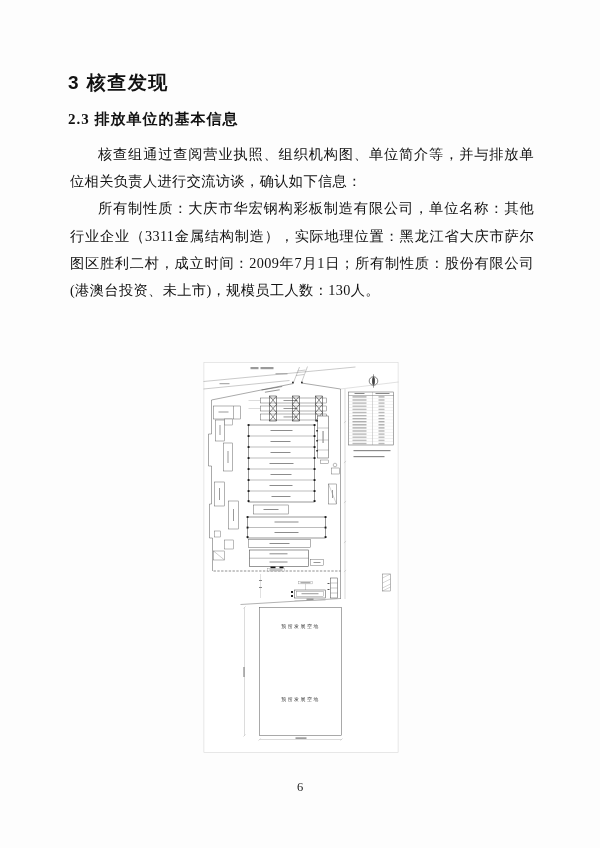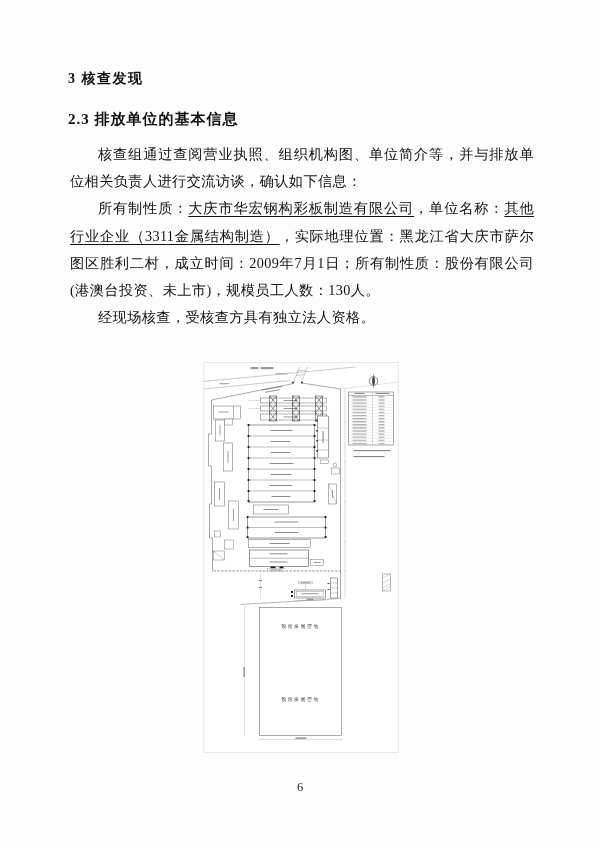--- a/index.html
+++ b/index.html
@@ -8,35 +8,34 @@
     width:600px;height:848px;
     margin:0 auto;
     background:#fdfdfd;
     font-family:"Liberation Serif","DejaVu Serif",serif;
     color:#111;
     overflow:hidden;
     box-shadow:0 0 4px rgba(0,0,0,.25);
   }
   .h1{
     position:absolute;top:70px;left:68px;
-    font-family:Liberation Serif, serif;
-    font-weight:bold;font-size:14px;letter-spacing:1.5px;
+    font-family:Liberation Sans, sans-serif;
+    font-weight:bold;font-size:19px;letter-spacing:1.5px;
   }
   .h2{
     position:absolute;top:110px;left:68px;
     font-weight:bold;font-size:15px;letter-spacing:1px;
   }
   .body-text{
     position:absolute;top:141px;left:70px;width:464px;
     font-size:14.2px;line-height:27.2px;
     text-align:justify;letter-spacing:.4px;
   }
   .body-text p{margin:0;text-indent:28px;}
   .ul{
-    text-decoration:underline;
     text-underline-offset:3px;
     text-decoration-thickness:.8px;
   }
   .figure-wrap{
     position:absolute;top:362px;left:203px;width:196px;height:391px;
   }
   .figure-wrap svg{display:block;width:196px;height:391px;}
   .caption{
     position:absolute;top:756px;left:0;right:0;
     text-align:center;font-weight:bold;font-size:14px;letter-spacing:.5px;
@@ -54,21 +53,20 @@
 <body>
 
 <div class="page">
 
   <div class="h1">3 核查发现</div>
   <div class="h2">2.3 排放单位的基本信息</div>
 
   <div class="body-text">
     <p><span>核查组通过查阅营业执照、组织机构图、单位简介等，并与排放单位相关负责人进行交流访谈，确认如下信息：</span></p>
     <p><span>所有制性质：</span><span class="ul">大庆市华宏钢构彩板制造有限公司</span><span>，单位名称：</span><span class="ul">其他行业企业（3311金属结构制造）</span><span>，实际地理位置：黑龙江省大庆市萨尔图区胜利二村，成立时间：2009年7月1日；所有制性质：股份有限公司(港澳台投资、未上市)，规模员工人数：130人。</span></p>
-    <p><span>经现场核查，受核查方具有独立法人资格。</span></p>
   </div>
 
   <div class="figure-wrap">
     <svg viewBox="0 0 195 391">
       <defs>
         <pattern id="tr" width="45" height="3.1" patternUnits="userSpaceOnUse" x="145" y="33.5">
           <rect x="4" y="1" width="14" height="0.9" fill="#8e8e8e"></rect>
           <rect x="30" y="1" width="6" height="0.9" fill="#8e8e8e"></rect>
           <line x1="0" y1="3.05" x2="45" y2="3.05" stroke="#b3b3b3" stroke-width="0.28"></line>
         </pattern>

